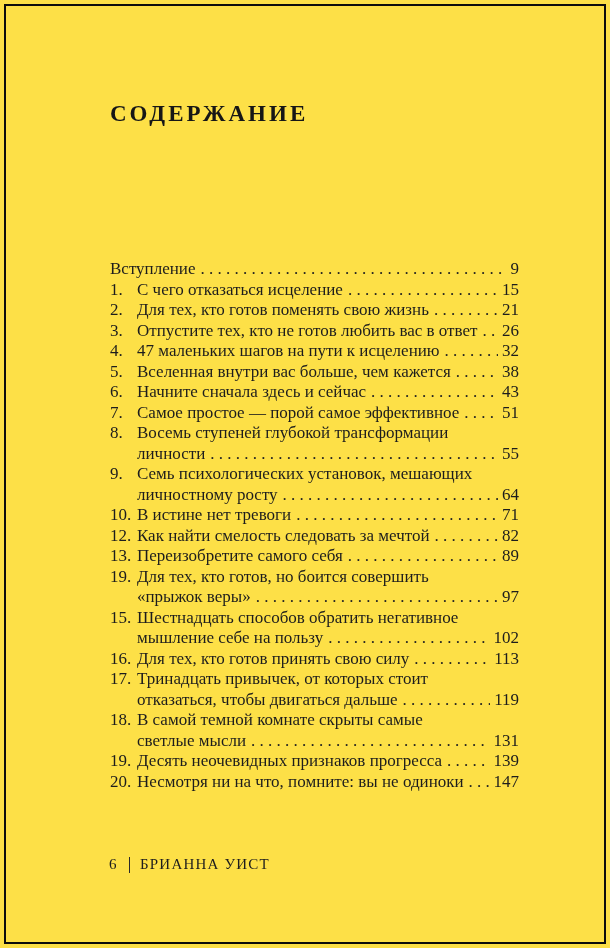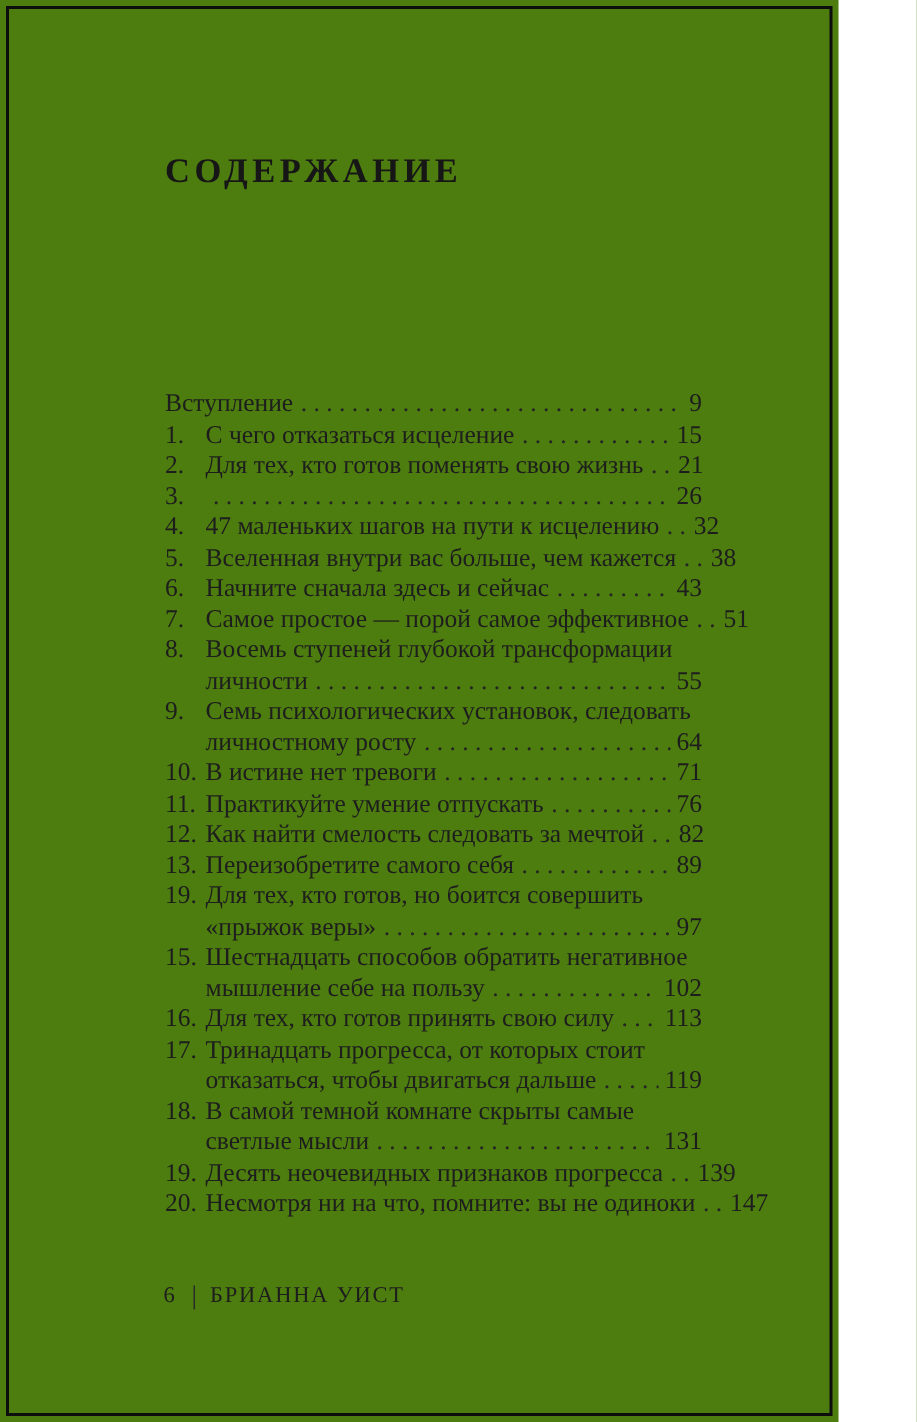--- a/index.html
+++ b/index.html
@@ -2,23 +2,23 @@
 <html><head>
 <meta charset="utf-8">
 <style>
   html, body {
     margin: 0;
     padding: 0;
     background: #ffffff;
   }
   .page {
     position: relative;
-    width: 559px;
+    width: 610px;
     height: 948px;
-    background: #4d7c0f;
+    background: #fde047;
     font-family: "Liberation Serif", serif;
     color: #1b1b1b;
     overflow: hidden;
   }
   .frame {
     position: absolute;
     left: 4px;
     top: 4px;
     right: 4px;
     bottom: 4px;
@@ -150,20 +150,21 @@
         <span class="toc-dots"></span>
         <span class="toc-page">21</span>
       </div>
     </div>
   </div>
 
   <div class="toc-entry">
     <span class="toc-num">3.</span>
     <div class="toc-body">
       <div class="toc-last">
+        <span class="toc-text">Отпустите тех, кто не готов любить вас в ответ</span>
         <span class="toc-dots"></span>
         <span class="toc-page">26</span>
       </div>
     </div>
   </div>
 
   <div class="toc-entry">
     <span class="toc-num">4.</span>
     <div class="toc-body">
       <div class="toc-last">
@@ -215,50 +216,40 @@
         <span class="toc-text">личности</span>
         <span class="toc-dots"></span>
         <span class="toc-page">55</span>
       </div>
     </div>
   </div>
 
   <div class="toc-entry">
     <span class="toc-num">9.</span>
     <div class="toc-body">
-      <div class="toc-cont">Семь психологических установок, следовать</div>
+      <div class="toc-cont">Семь психологических установок, мешающих</div>
           <div class="toc-last">
         <span class="toc-text">личностному росту</span>
         <span class="toc-dots"></span>
         <span class="toc-page">64</span>
       </div>
     </div>
   </div>
 
   <div class="toc-entry">
     <span class="toc-num">10.</span>
     <div class="toc-body">
       <div class="toc-last">
         <span class="toc-text">В истине нет тревоги</span>
         <span class="toc-dots"></span>
         <span class="toc-page">71</span>
       </div>
     </div>
   </div>
 
-  <div class="toc-entry">
-    <span class="toc-num">11.</span>
-    <div class="toc-body">
-      <div class="toc-last">
-        <span class="toc-text">Практикуйте умение отпускать</span>
-        <span class="toc-dots"></span>
-        <span class="toc-page">76</span>
-      </div>
-    </div>
-  </div>
 
   <div class="toc-entry">
     <span class="toc-num">12.</span>
     <div class="toc-body">
       <div class="toc-last">
         <span class="toc-text">Как найти смелость следовать за мечтой</span>
         <span class="toc-dots"></span>
         <span class="toc-page">82</span>
       </div>
     </div>
@@ -306,21 +297,21 @@
         <span class="toc-text">Для тех, кто готов принять свою силу</span>
         <span class="toc-dots"></span>
         <span class="toc-page">113</span>
       </div>
     </div>
   </div>
 
   <div class="toc-entry">
     <span class="toc-num">17.</span>
     <div class="toc-body">
-      <div class="toc-cont">Тринадцать прогресса, от которых стоит</div>
+      <div class="toc-cont">Тринадцать привычек, от которых стоит</div>
           <div class="toc-last">
         <span class="toc-text">отказаться, чтобы двигаться дальше</span>
         <span class="toc-dots"></span>
         <span class="toc-page">119</span>
       </div>
     </div>
   </div>
 
   <div class="toc-entry">
     <span class="toc-num">18.</span>

